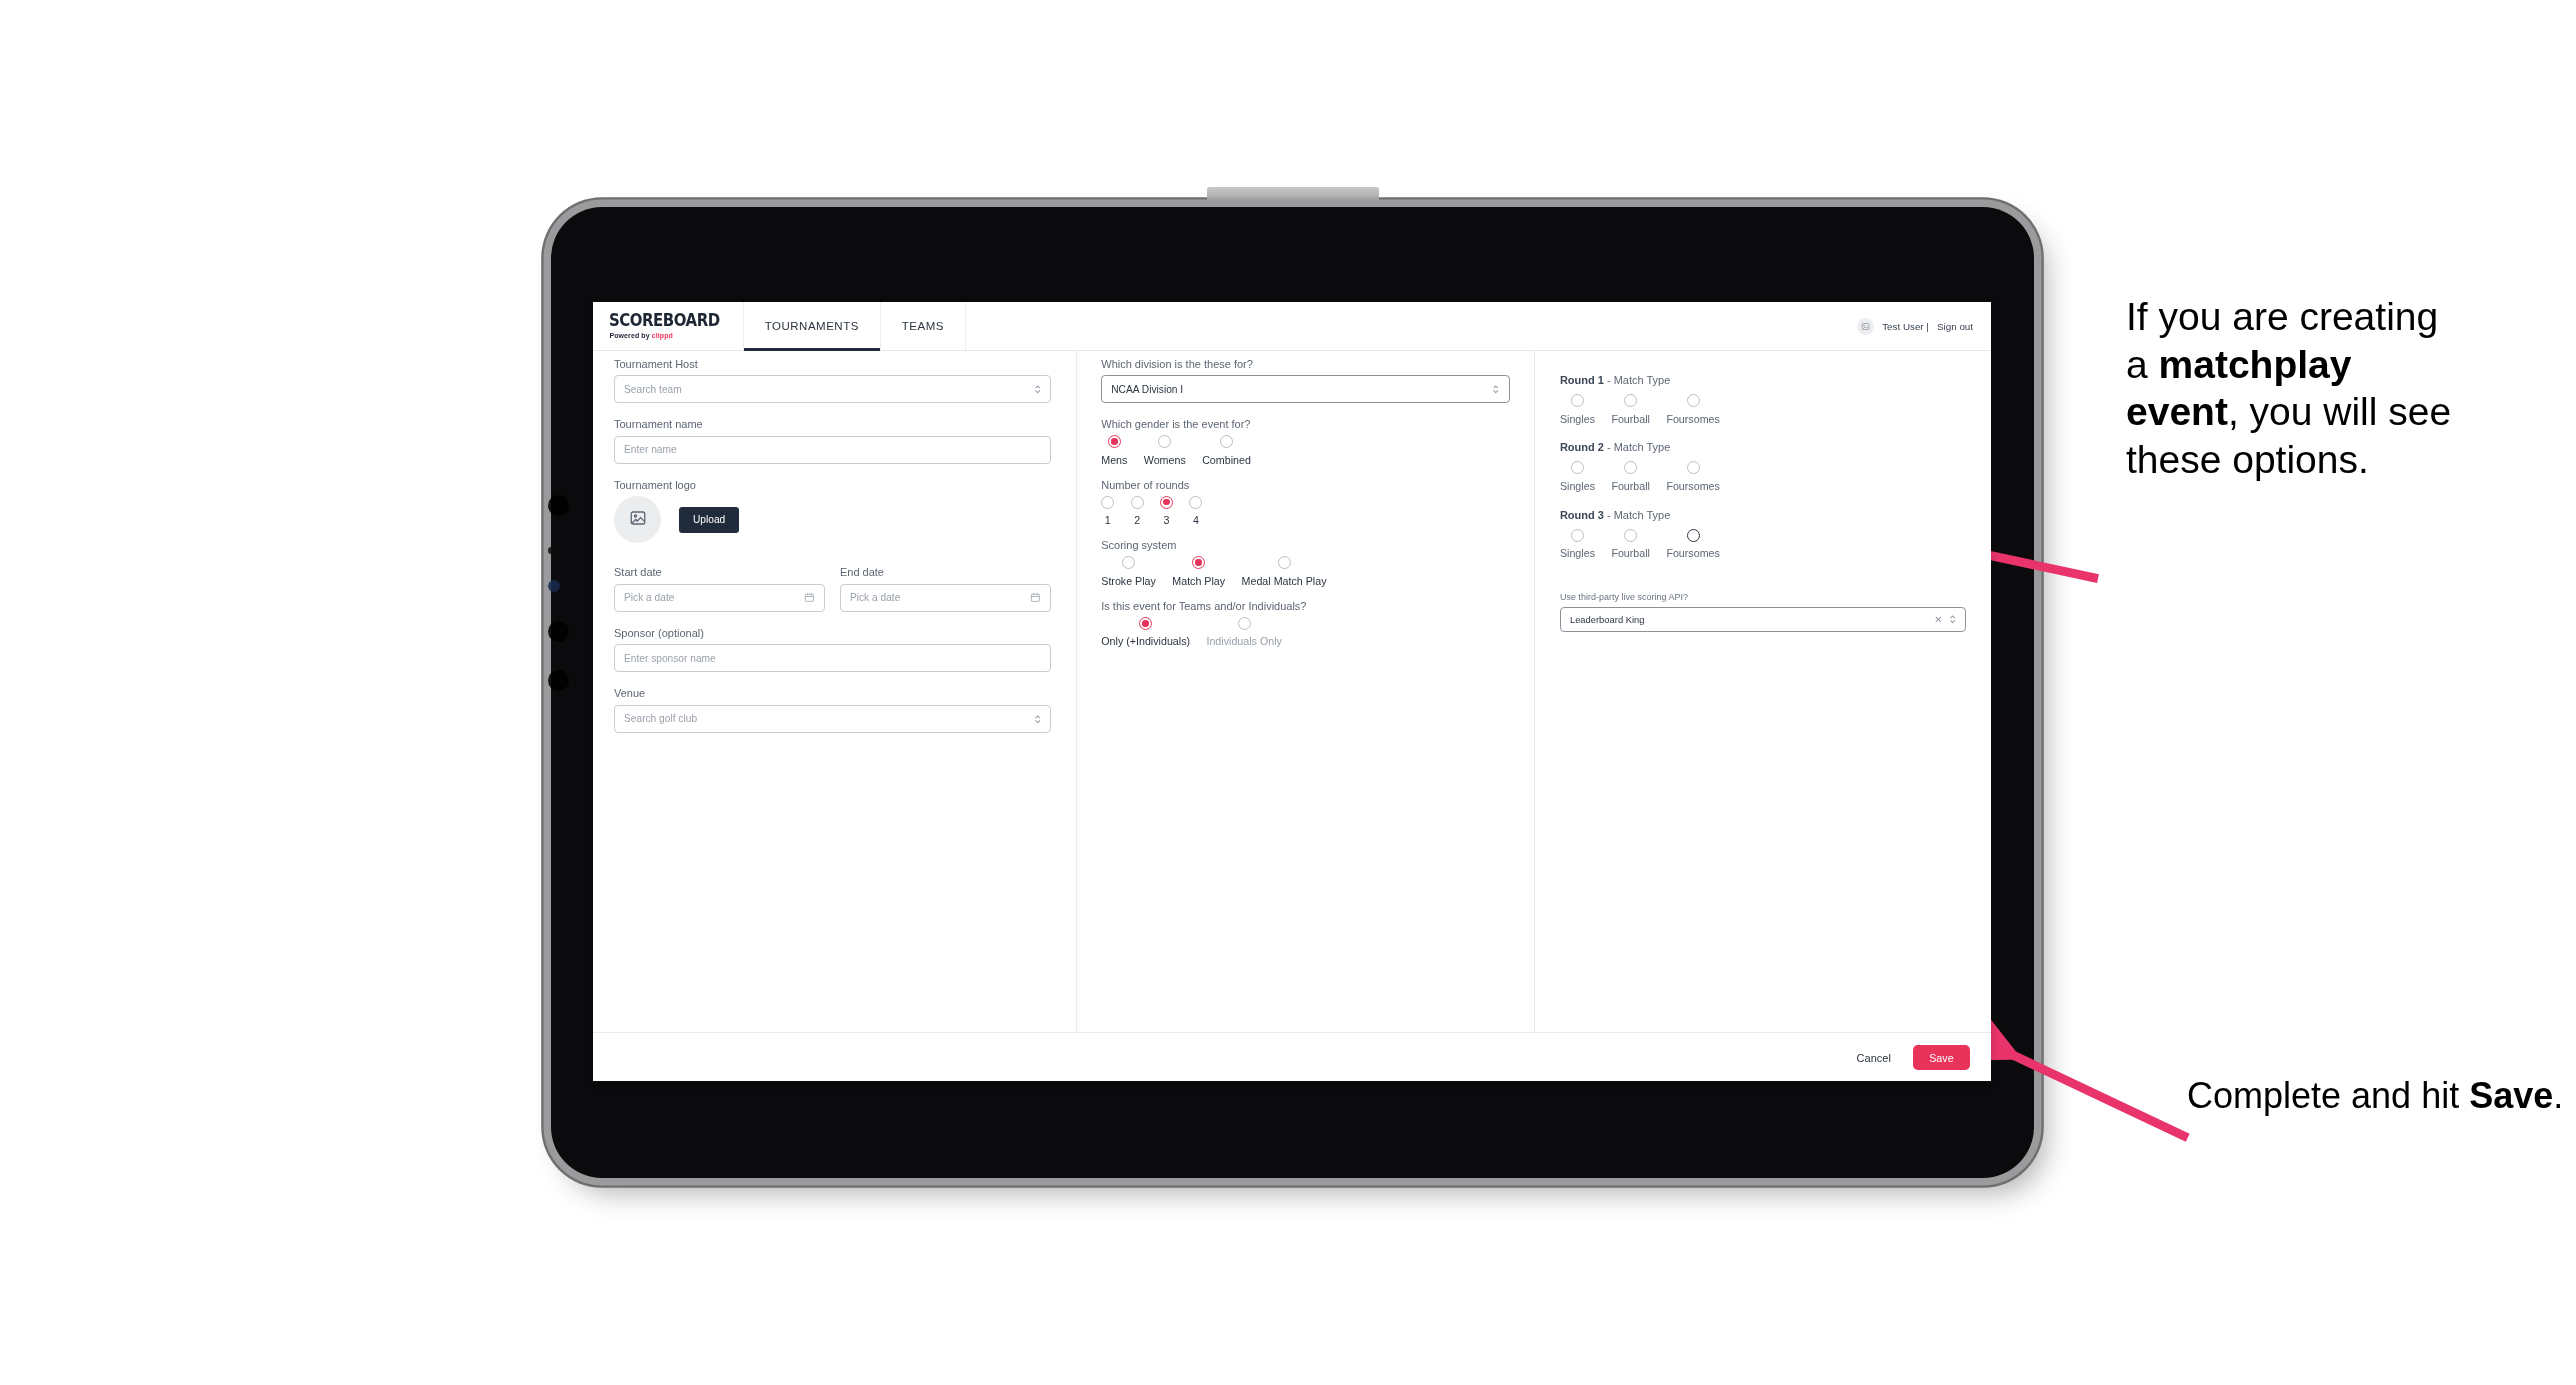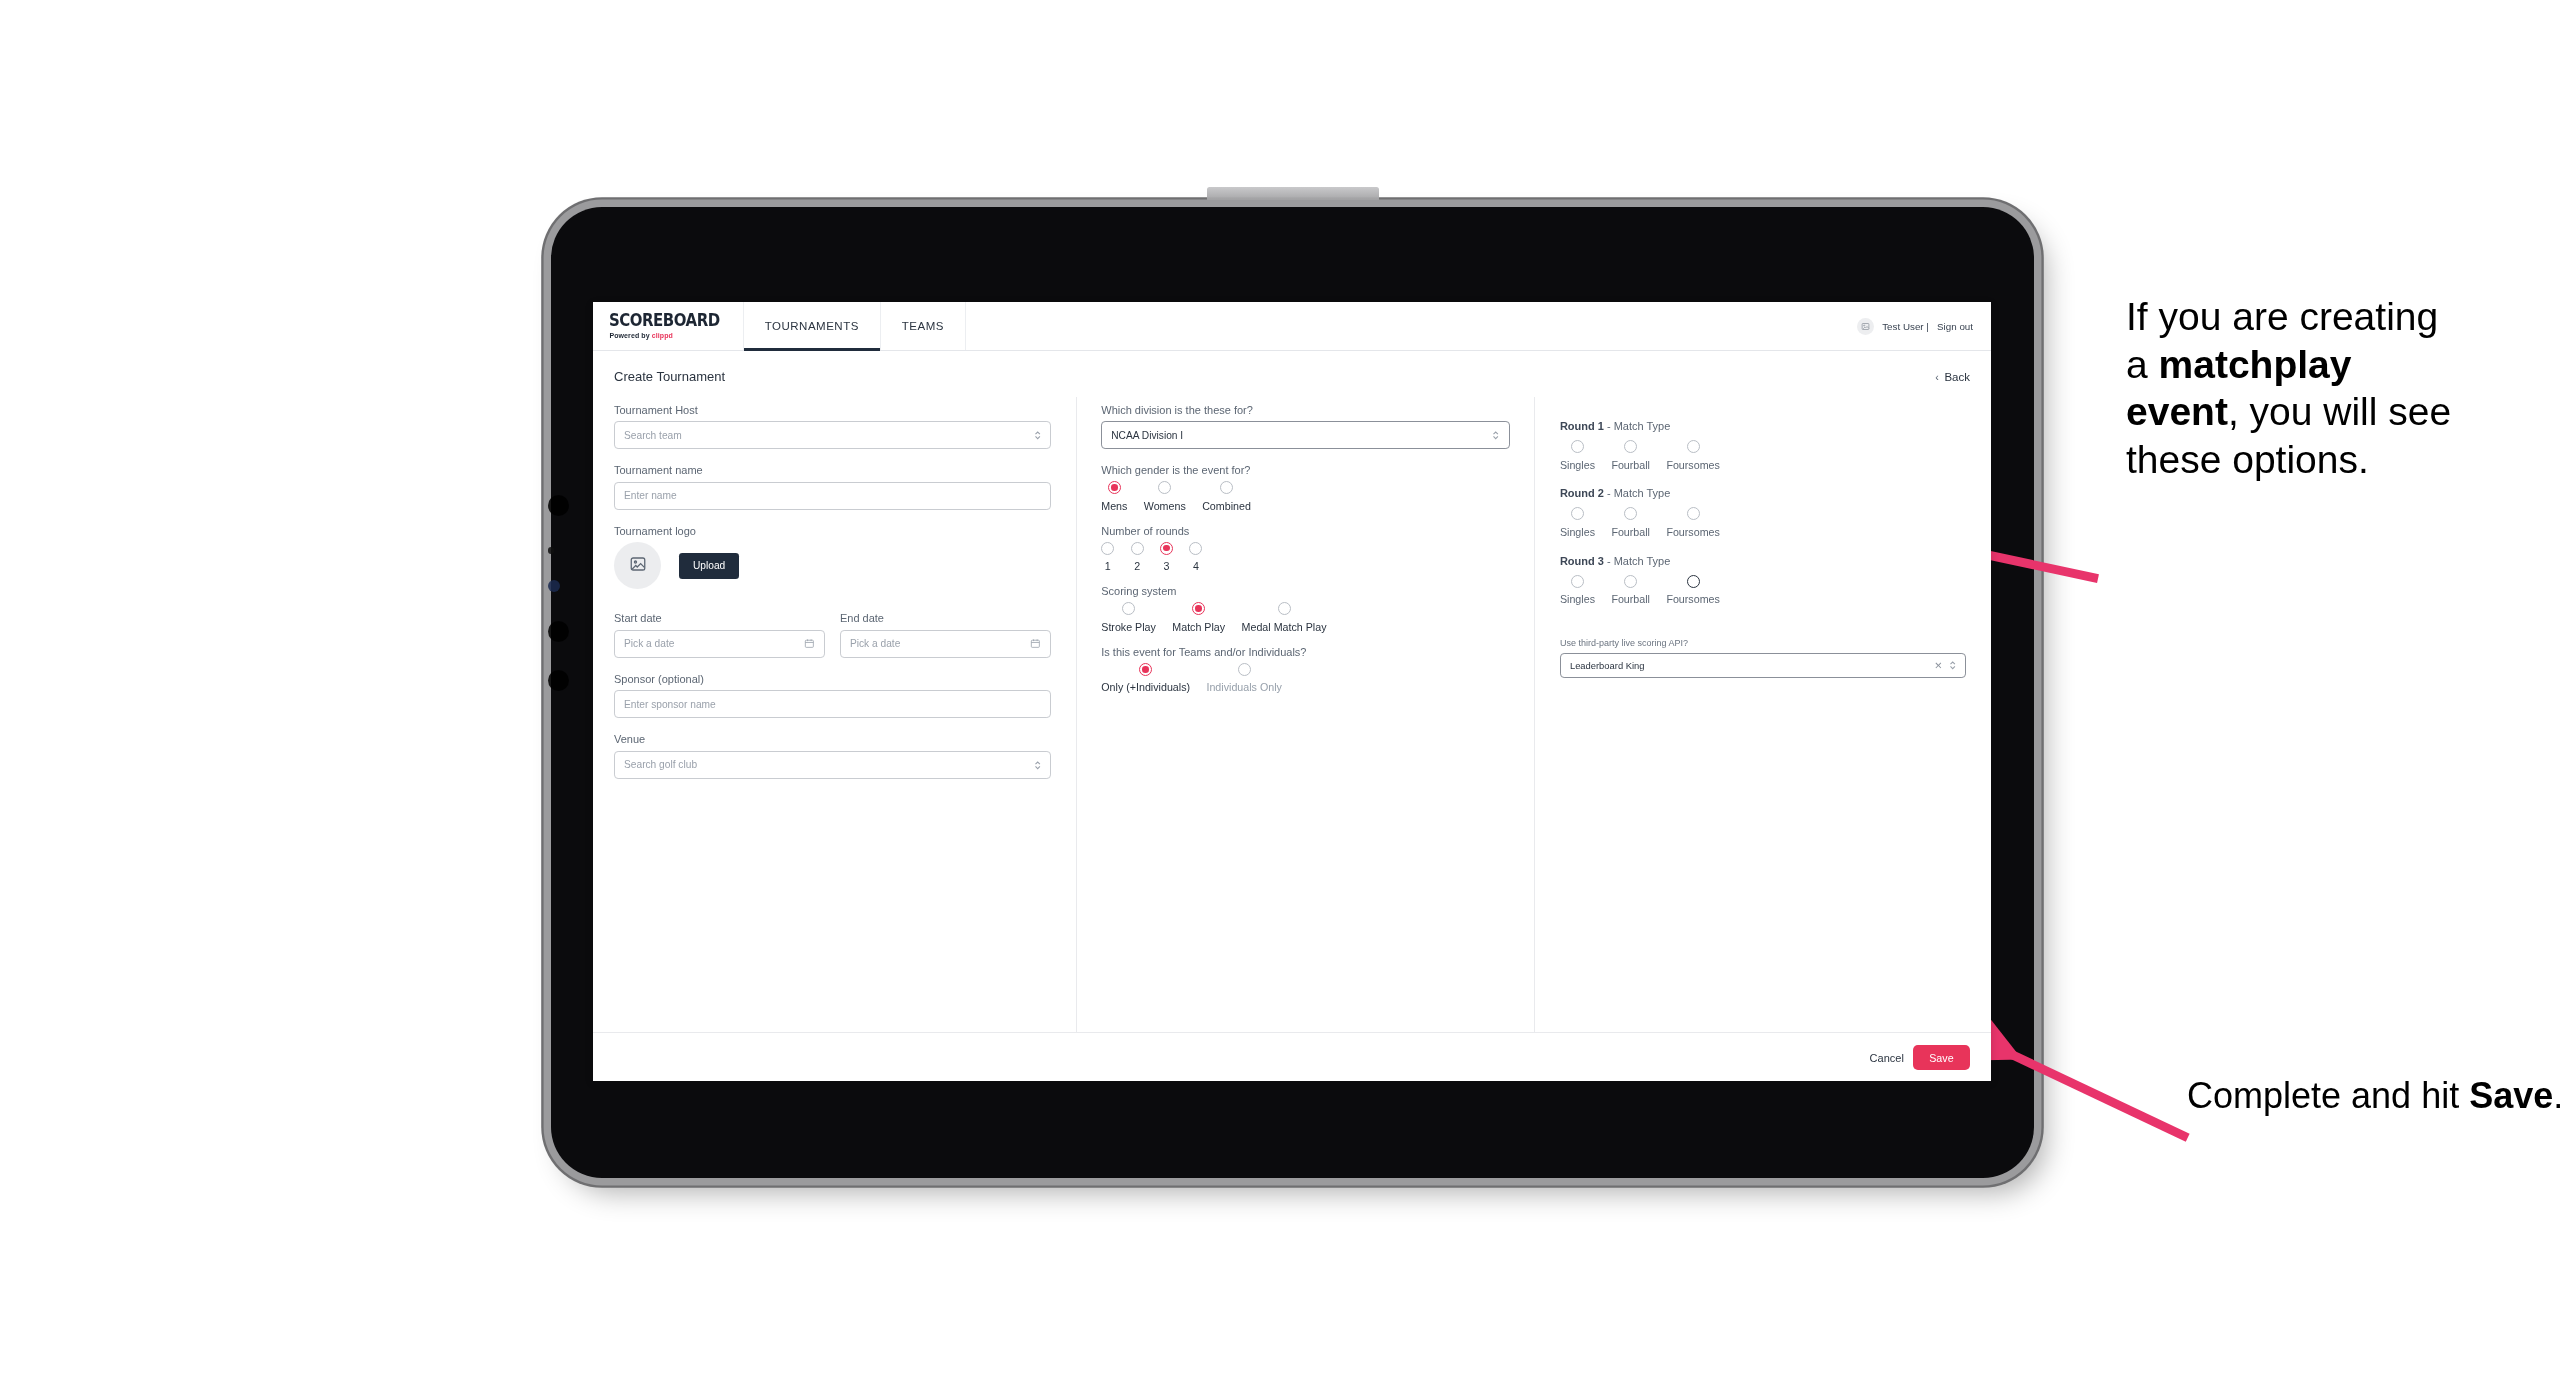--- a/index.html
+++ b/index.html
@@ -193,21 +193,21 @@
   }
   .round-label b{ color:#3d4756; font-weight:bold; }
 
   .small-label{ font-size:9px; color:#6b7480; margin-bottom:4.9px; display:block;}
   .num-input{ width:34px; }
 
   
   .foot{
     border-top:0.8px solid #e9eaed;
     height:49px; display:flex; align-items:center; justify-content:flex-end;
-    gap:9px; padding-right:21px;
+    gap:22px; padding-right:21px;
     background:#fff;
     padding-left:30px;
   }
   .cancel-btn{ font-size:11px;color:#2b3440;cursor:pointer; }
   .save-btn{
     background:#e8345a;color:#fff;border-radius:4.9px;
     font-size:10.7px; padding:6.6px 16.4px; cursor:pointer;
   }
 
   
@@ -257,27 +257,20 @@
             <path d="M21 17l-5-5-4 4-2-2-4 4"></path>
         </svg>
       </span>
       <span>Test User |</span>
       <span class="signout">Sign out</span>
     </div>
   </div>
 
   <div class="page">
 
-    <div class="page-head">
-      <div class="page-title">Create Tournament</div>
-      <div class="back-link">
-        <span class="chev">‹</span>
-        <span>Back</span>
-      </div>
-    </div>
 
     <div class="columns">
 
       <div class="col c1">
 
         <div class="field">
           <span class="label">Tournament Host</span>
           <div class="input">
             <span>Search team</span>
             <span class="spin">

